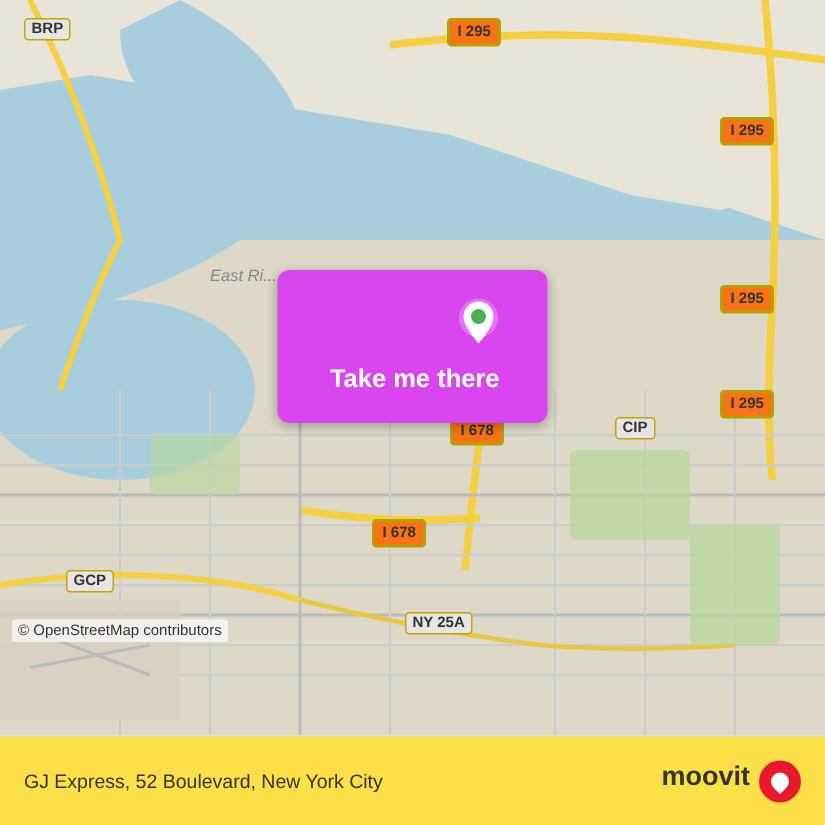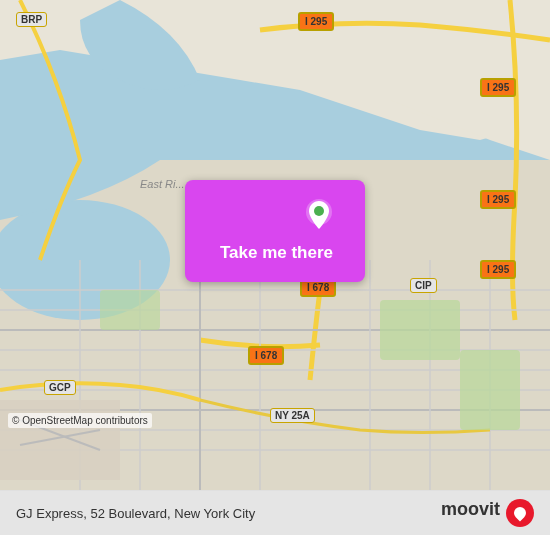--- a/index.html
+++ b/index.html
@@ -15,22 +15,22 @@
       width: 550px;
       height: 490px;
       position: relative;
       overflow: hidden;
       background-color: #a8d4e6;
     }
 
     
     #bottom-bar {
       width: 550px;
-      height: 45px;
-      background: #e5e5e5;
+      height: 60px;
+      background: #fde047;
       display: flex;
       align-items: center;
       padding: 0 16px;
       border-top: 1px solid #e0e0e0;
     }
 
     .moovit-logo {
       margin-left: auto;
       display: flex;
       align-items: flex-start;

